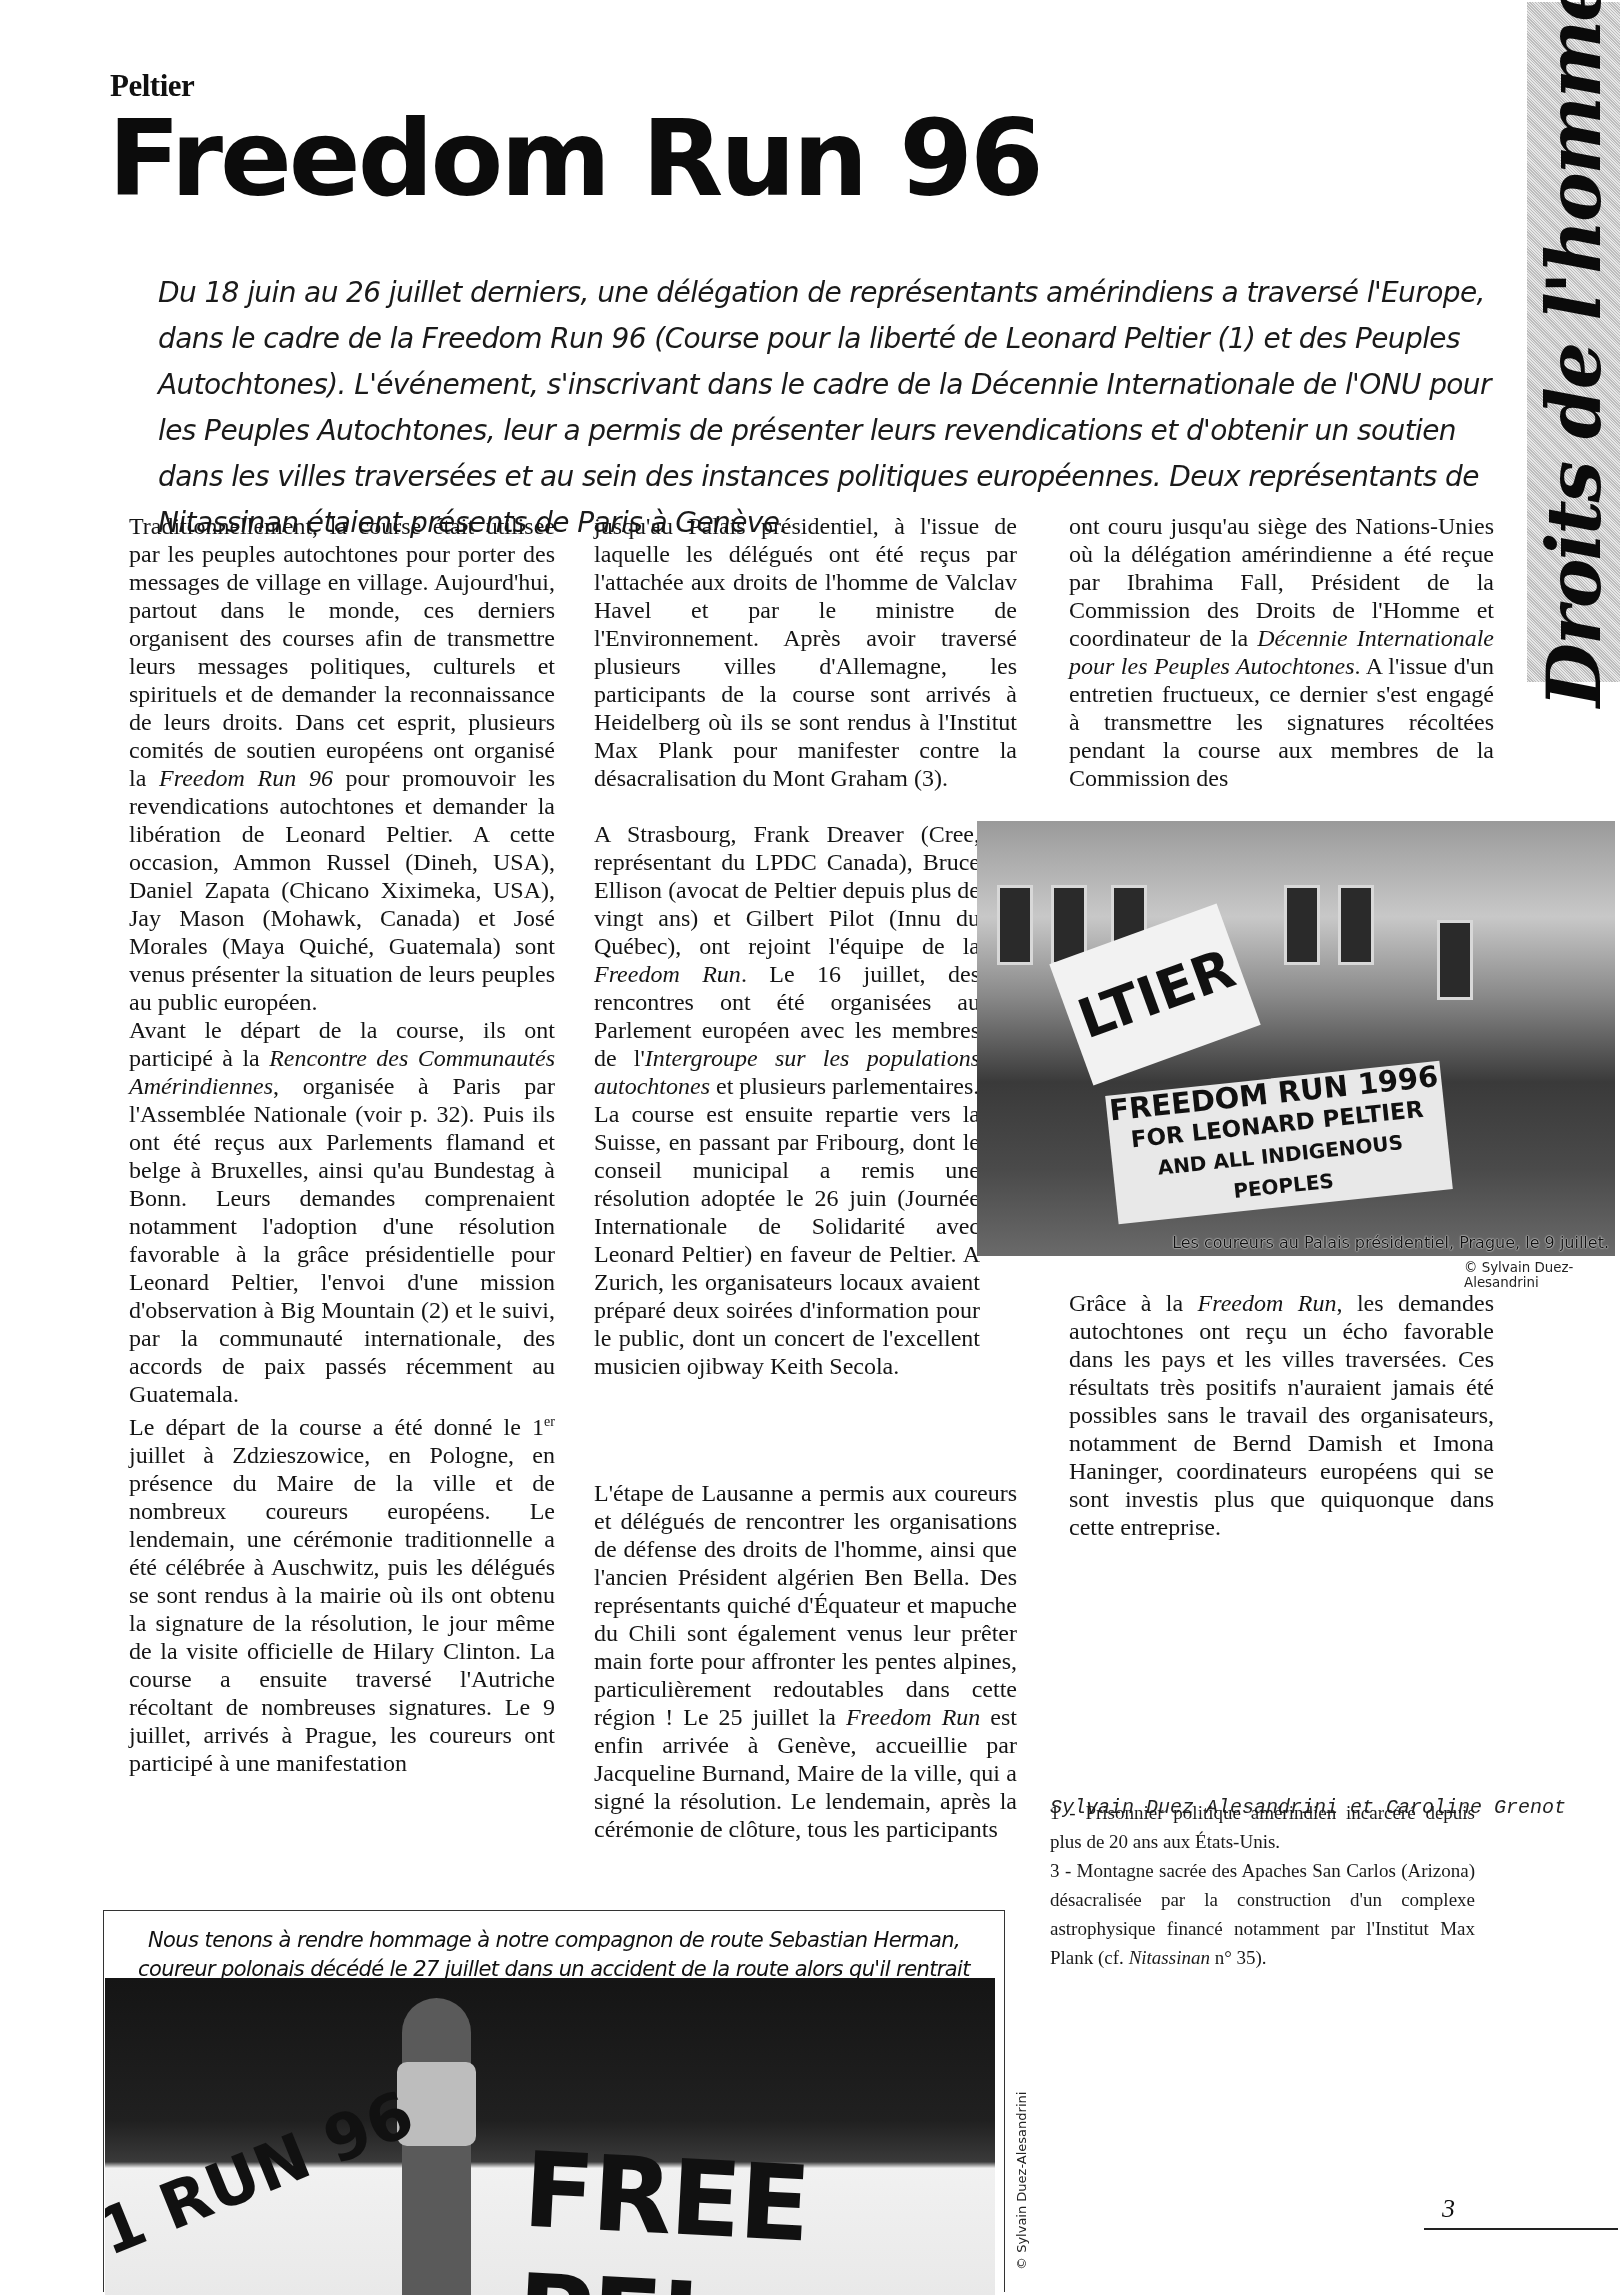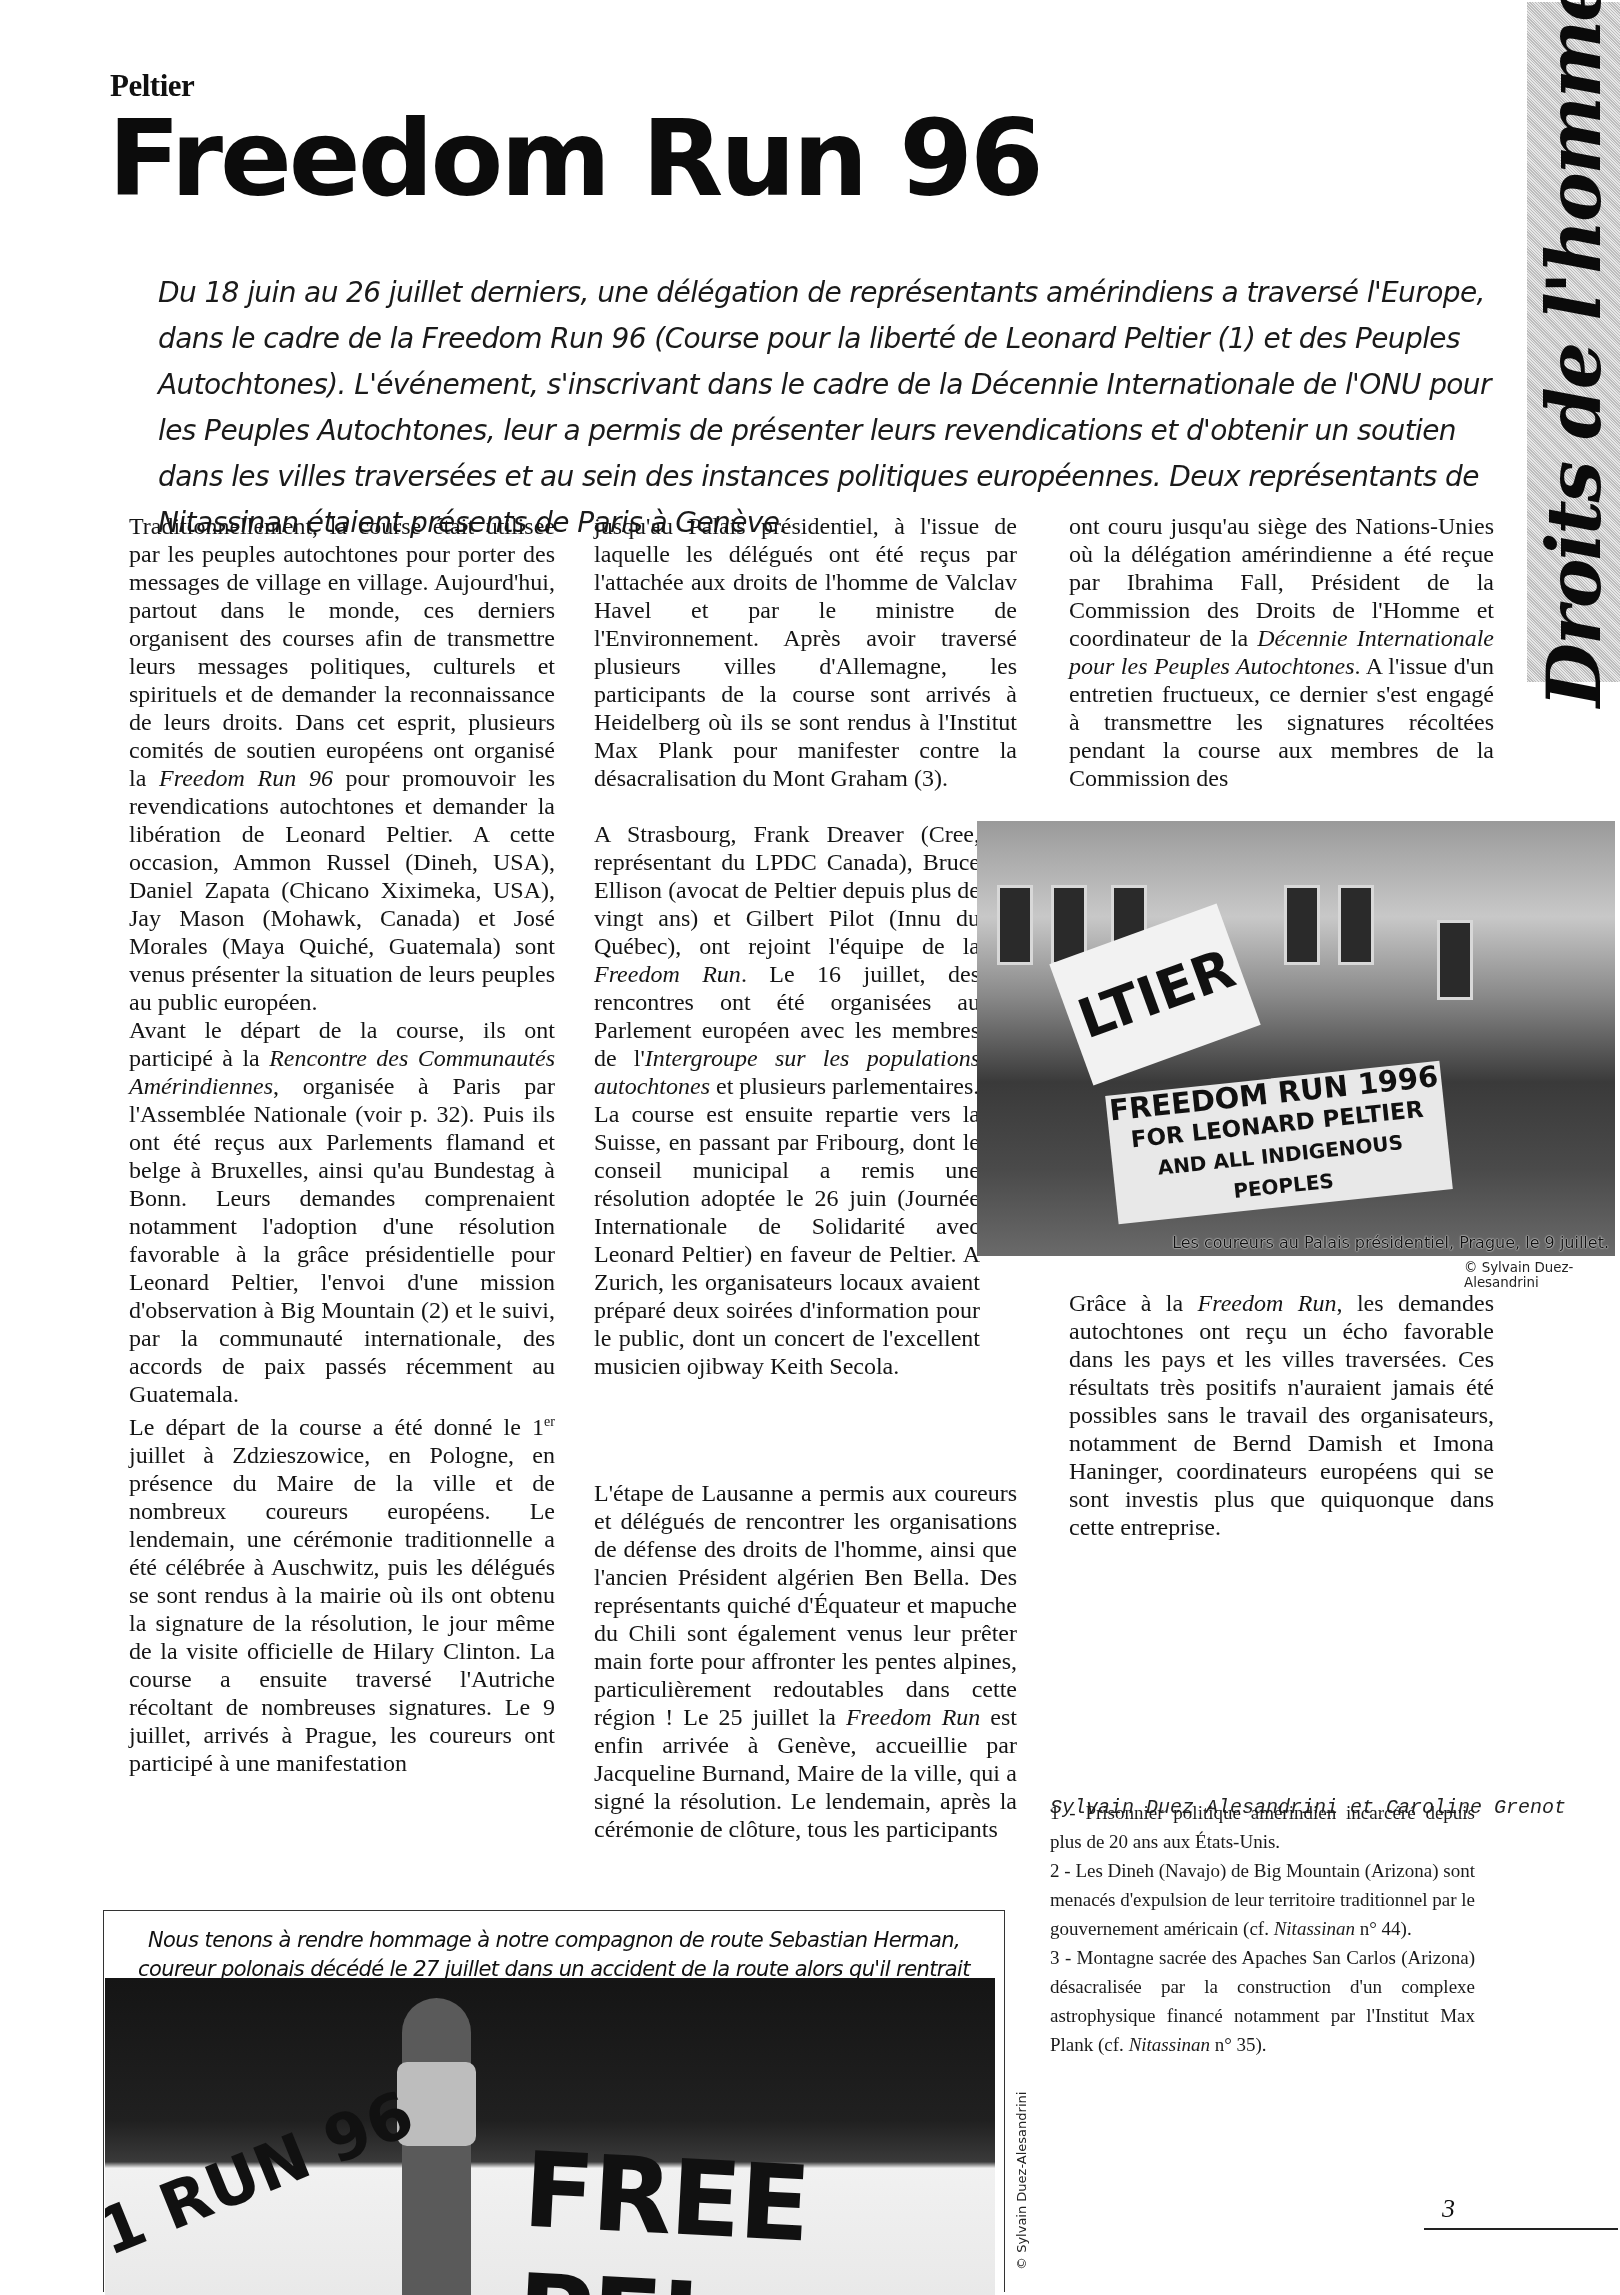--- a/index.html
+++ b/index.html
@@ -94,21 +94,20 @@
 <div class="abs credit1">© Sylvain Duez-Alesandrini</div>
 
 <div class="abs col col3b">
   <p><span>Grâce à la </span><i>Freedom Run</i><span>, les demandes autochtones ont reçu un écho favorable dans les pays et les villes traversées. Ces résultats très positifs n'auraient jamais été possibles sans le travail des organisateurs, notamment de Bernd Damish et Imona Haninger, coordinateurs européens qui se sont investis plus que quiquonque dans cette entreprise.</span></p>
 </div>
 
 <div class="abs signature">Sylvain Duez Alesandrini et Caroline Grenot</div>
 
 <div class="abs notes">
   <p>1 - Prisonnier politique amérindien incarcéré depuis plus de 20 ans aux États-Unis.</p>
-  <p><span>2 - Les Dineh (Navajo) de Big Mountain (Arizona) sont menacés d'expulsion de leur territoire traditionnel par le gouvernement américain (cf. </span><i>Nitassinan</i><span> n° 44).</span></p>
   <p><span>3 - Montagne sacrée des Apaches San Carlos (Arizona) désacralisée par la construction d'un complexe astrophysique financé notamment par l'Institut Max Plank (cf. </span><i>Nitassinan</i><span> n° 35).</span></p>
 </div>
 
 <div class="abs tribute-box"></div>
 <div class="abs tribute-text">Nous tenons à rendre hommage à notre compagnon de route Sebastian Herman, coureur polonais décédé le 27 juillet dans un accident de la route alors qu'il rentrait chez lui. Il avait 23 ans.</div>
 <div class="abs photo2">
   <div class="runner"></div>
   <div class="runner-shirt"></div>
   <div class="left-text">1 RUN 96</div>
   <div class="right-text">FREE PEI</div>

